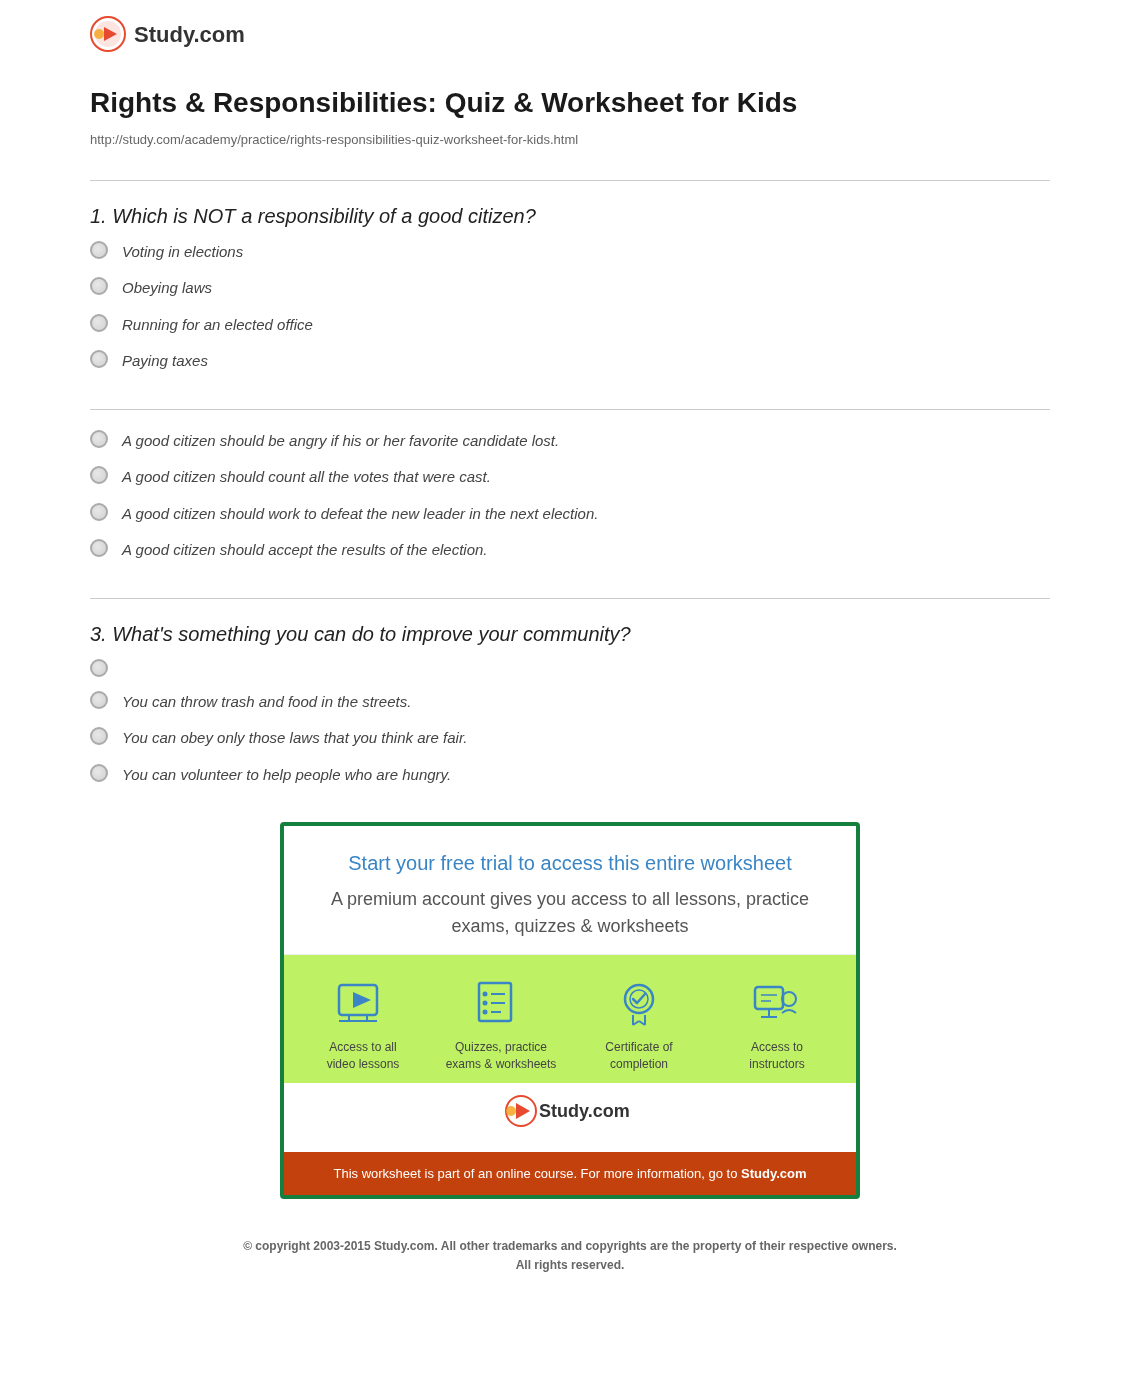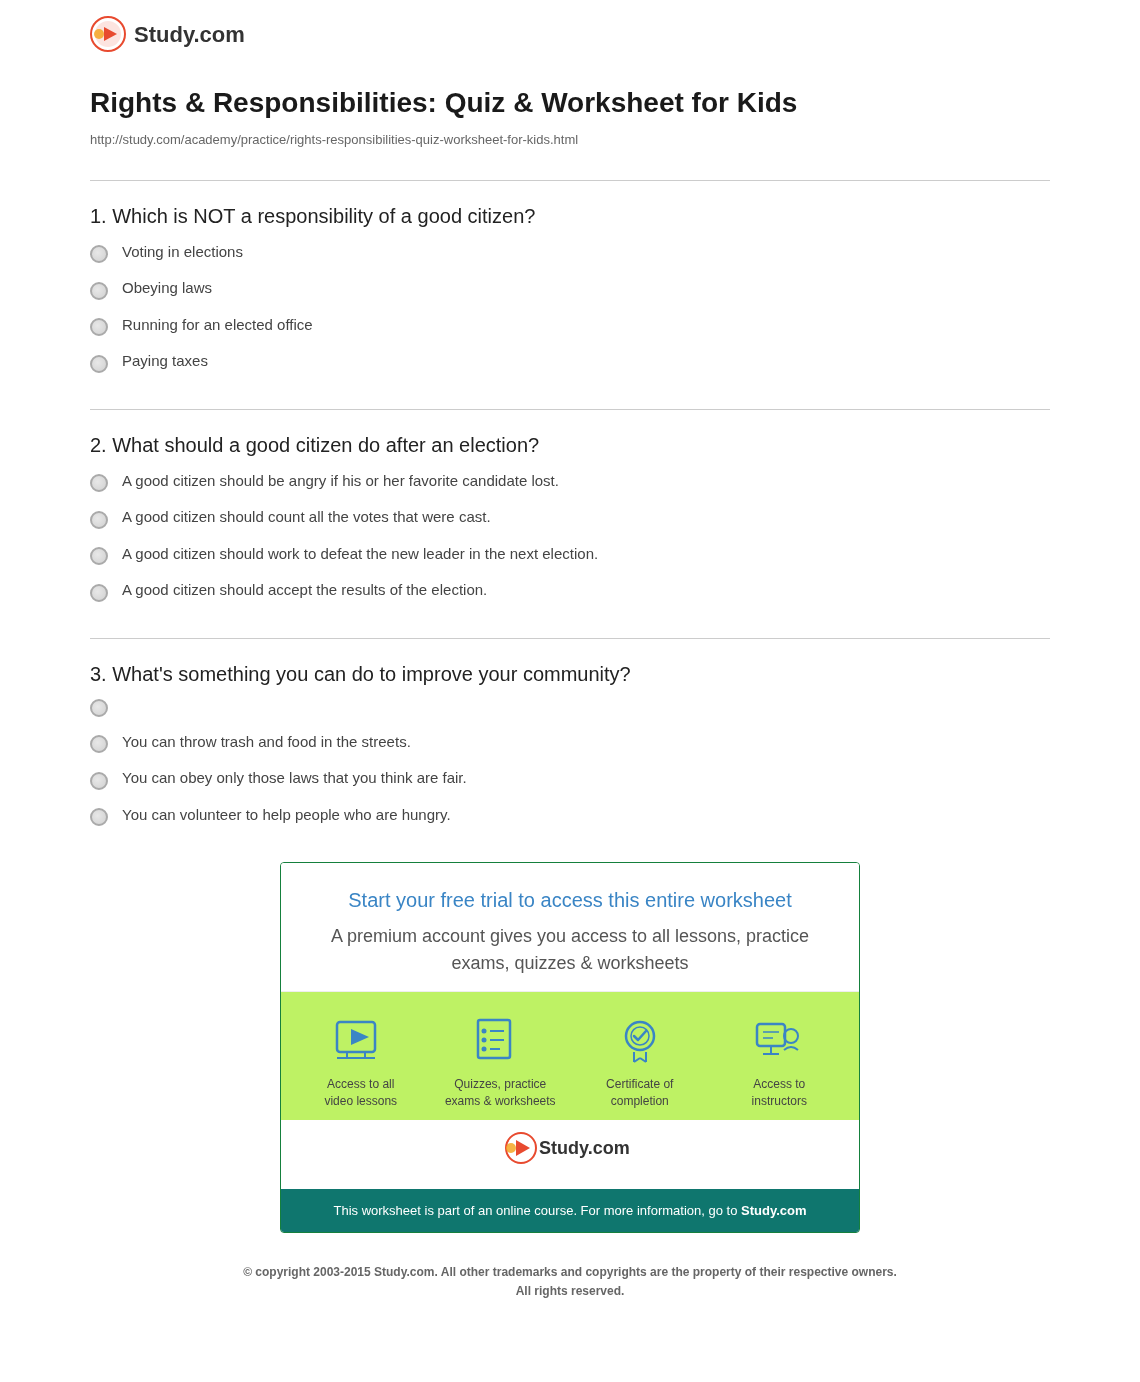--- a/index.html
+++ b/index.html
@@ -41,55 +41,56 @@
       color: #666;
       margin-bottom: 30px;
     }
     hr.section-divider {
       border: none;
       border-top: 1px solid #ccc;
       margin: 10px 0 20px 0;
     }
     .question-block {
       margin-bottom: 36px;
+      font-style: italic;
     }
     .question-text {
       font-size: 20px;
       font-weight: normal;
       color: #222;
       margin-bottom: 10px;
     }
     .options-list {
       list-style: none;
       padding: 0;
       margin: 0;
     }
     .options-list li {
       display: flex;
-      align-items: flex-end;
+      align-items: flex-start;
       margin-bottom: 14px;
       font-size: 15px;
       color: #444;
     }
     .radio-circle {
       width: 18px;
       height: 18px;
       border: 2px solid #aaa;
       border-radius: 50%;
       background: radial-gradient(circle at 40% 40%, #e8e8e8, #d0d0d0);
       margin-right: 14px;
       flex-shrink: 0;
       display: inline-block;
     }
     
     .promo-box {
-      border: 1px solid #15803d;
+      border: 4px solid #15803d;
       border-radius: 4px;
       max-width: 580px;
-      margin: 20px auto 30px auto;
+      margin: 20px auto 38px auto;
       overflow: hidden;
       background: #fff;
     }
     .promo-header {
       background: #fff;
       text-align: center;
       padding: 22px 20px 14px 20px;
       border-bottom: 1px solid #eee;
     }
     .promo-header h2 {
@@ -123,21 +124,21 @@
     .feature-label {
       font-size: 12px;
       color: #444;
       line-height: 1.4;
     }
     .promo-logo {
       text-align: center;
       padding: 10px 0 16px 0;
     }
     .promo-footer {
-      background: #0f766e;
+      background: #c2410c;
       text-align: center;
       padding: 12px 10px;
       font-size: 13px;
       color: #fff;
     }
     .promo-footer strong {
       color: #fff;
       font-weight: bold;
     }
     .copyright {
@@ -186,21 +187,20 @@
       </li>
       <li>
         <span class="radio-circle"></span>
         <span>Paying taxes</span>
       </li>
     </ul>
   </div>
 
   <hr class="section-divider">
   <div class="question-block">
-    <div class="question-text">2. What should a good citizen do after an election?</div>
     <ul class="options-list">
       <li>
         <span class="radio-circle"></span>
         <span>A good citizen should be angry if his or her favorite candidate lost.</span>
       </li>
       <li>
         <span class="radio-circle"></span>
         <span>A good citizen should count all the votes that were cast.</span>
       </li>
       <li>

